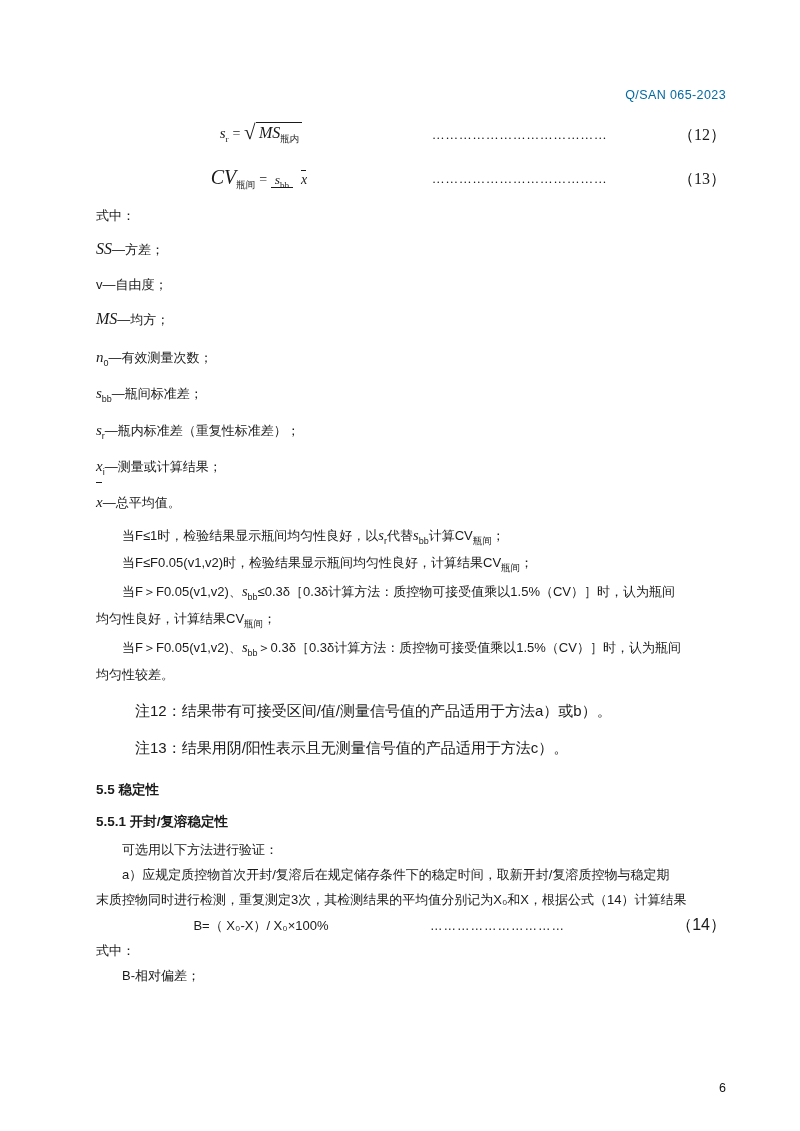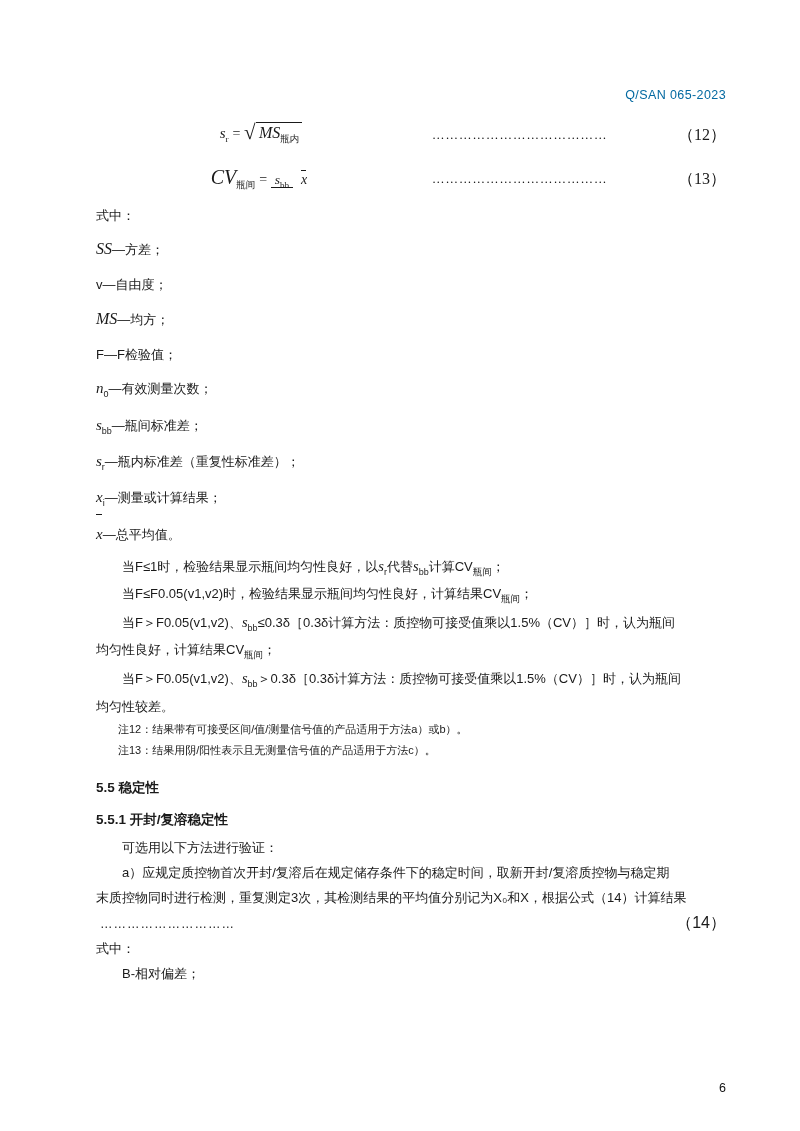--- a/index.html
+++ b/index.html
@@ -134,24 +134,24 @@
     margin: 0;
   }
   .para.cont { text-indent: 0; }
   .para .sym {
     font-family: "Liberation Serif", serif;
     font-style: italic;
     font-size: 14.5px;
   }
   .note {
     font-family: "Liberation Sans", sans-serif;
-    font-size: 11px;
+    font-size: 15px;
     line-height: 1.9;
     text-indent: 2em;
-    margin: 0;
+    margin: 9px;
   }
   h2.sec {
     font-family: "Liberation Sans", sans-serif;
     font-size: 13.5px;
     font-weight: bold;
     margin: 18px 0 6px 0;
   }
   h3.sec {
     font-family: "Liberation Sans", sans-serif;
     font-size: 13.5px;
@@ -224,23 +224,20 @@
       <div class="defitem">
         <span class="sym" style="font-size:16px;">SS</span><span>—方差；</span>
       </div>
       <div class="defitem">
         <span class="symplain">v</span><span>—自由度；</span>
       </div>
       <div class="defitem">
         <span class="sym" style="font-size:16px;">MS</span><span>—均方；</span>
       </div>
       <div class="defitem">
-        <span class="symplain">F</span><span>—F检验值；</span>
-      </div>
-      <div class="defitem">
         <span class="sym">n</span><span class="sub">0</span><span>—有效测量次数；</span>
       </div>
       <div class="defitem">
         <span class="sym">s</span><span class="sub">bb</span><span>—瓶间标准差；</span>
       </div>
       <div class="defitem">
         <span class="sym">s</span><span class="sub">r</span><span>—瓶内标准差（重复性标准差）；</span>
       </div>
       <div class="defitem">
         <span class="sym">x</span><span class="sub">i</span><span>—测量或计算结果；</span>
@@ -275,20 +272,21 @@
     <p class="note">注13：结果用阴/阳性表示且无测量信号值的产品适用于方法c）。</p>
 
     <h2 class="sec">5.5 稳定性</h2>
     <h3 class="sec">5.5.1 开封/复溶稳定性</h3>
 
     <p class="para">可选用以下方法进行验证：</p>
     <p class="para">a）应规定质控物首次开封/复溶后在规定储存条件下的稳定时间，取新开封/复溶质控物与稳定期</p>
     <p class="para cont">末质控物同时进行检测，重复测定3次，其检测结果的平均值分别记为X₀和X，根据公式（14）计算结果</p>
 
     <div class="eq14row">
+      <div class="eqbody">B=（ X₀-X）/ X₀×100%</div>
       <div class="dots">…………………………</div>
       <div class="eqno">（14）</div>
     </div>
 
     <p class="para cont">式中：</p>
     <p class="para">B-相对偏差；</p>
 
   </div>
 
   <div class="pagenum">6</div>

